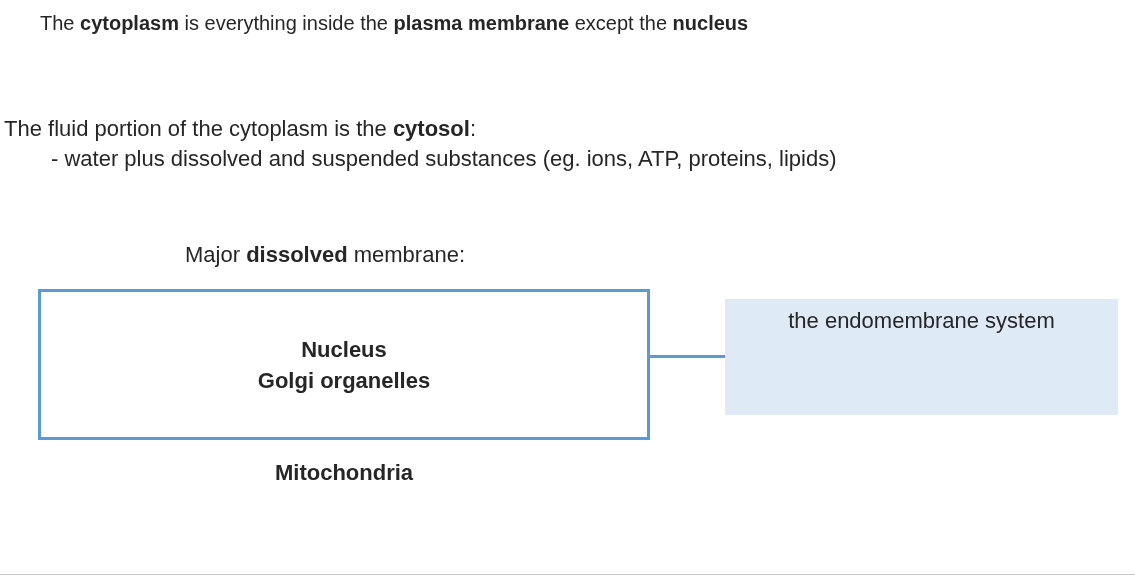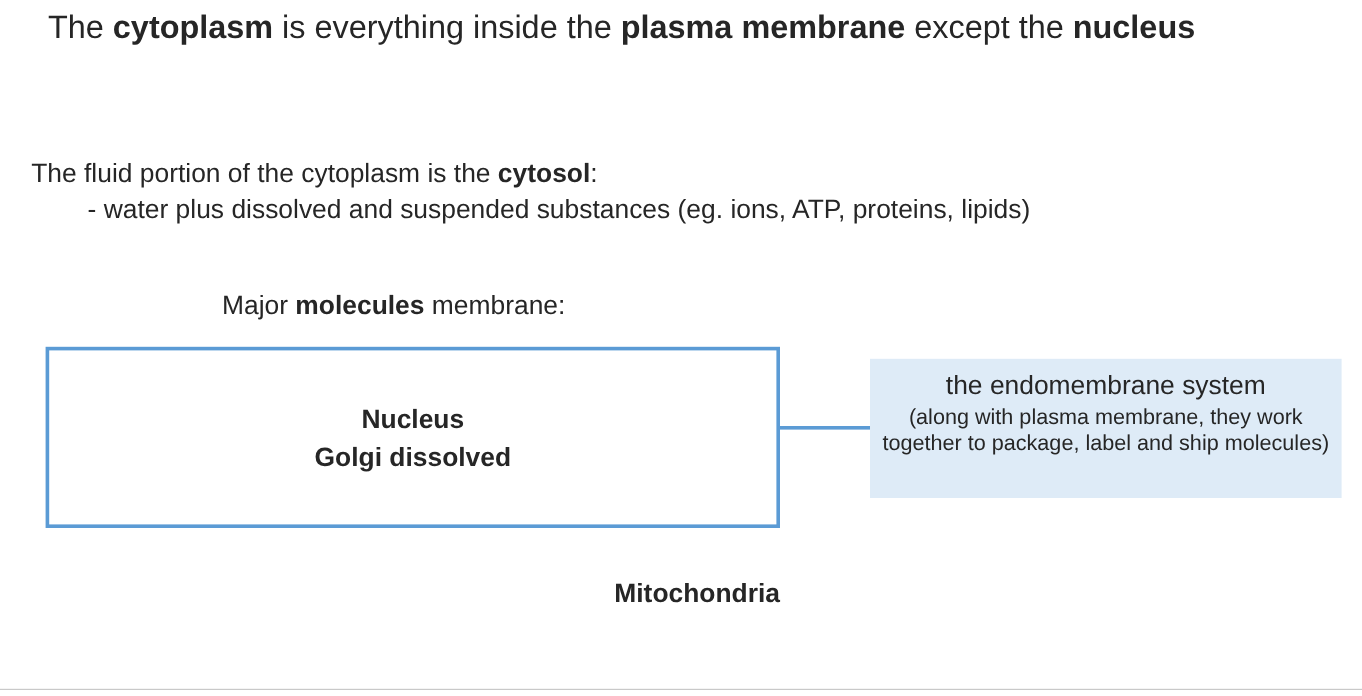--- a/index.html
+++ b/index.html
@@ -8,23 +8,23 @@
     height:580px;
     position:relative;
     background:#ffffff;
     font-family:"Liberation Sans","DejaVu Sans",sans-serif;
     color:var(--text-color,#262626);
     overflow:hidden;
   }
   .abs{position:absolute;}
   b{font-weight:bold;}
 
-  .intro{left:40px;top:9px;font-size:27px;line-height:28px;}
+  .intro{left:40px;top:9px;font-size:20px;line-height:28px;}
 
-  .cytosol{left:26px;top:114px;font-size:22px;line-height:30px;margin-top:16px;}
+  .cytosol{left:4px;top:114px;font-size:22px;line-height:30px;}
   .cytosol .bullet{padding-left:47px;}
 
   .organelles-heading{left:185px;top:241px;font-size:22px;line-height:28px;}
 
   .organelle-box{
     left:38px;top:289px;width:606px;height:145px;
     border:3px solid var(--accent-blue,#5b9bd5);
     display:flex;flex-direction:column;justify-content:center;
     text-align:center;font-weight:bold;font-size:22px;line-height:31px;
     background:#ffffff;
@@ -39,50 +39,49 @@
     left:725px;top:299px;width:393px;min-height:116px;
     box-sizing:border-box;
     background:var(--callout-bg,#deebf7);
     text-align:center;
     padding:7px 10px 10px 10px;
   }
   .callout-title{font-size:22px;line-height:30px;}
   .callout-body{font-size:18px;line-height:22px;}
 
   .other-organelles{
-    left:38px;top:479px;width:612px;text-align:right;
+    left:38px;top:457px;width:612px;text-align:center;
     font-weight:bold;font-size:22px;line-height:31px;
   }
 
   .bottom-rule{
     left:0;top:574px;width:1135px;height:1px;
     background:#c9c9c9;
   }
 </style>
 </head>
 <body>
 
 <div class="abs intro"><span>The </span><b>cytoplasm</b><span> is everything inside the </span><b>plasma membrane</b><span> except the </span><b>nucleus</b></div>
 
 <div class="abs cytosol">
   <div><span>The fluid portion of the cytoplasm is the </span><b>cytosol</b><span>:</span></div>
   <div class="bullet">- water plus dissolved and suspended substances (eg. ions, ATP, proteins, lipids)</div>
 </div>
 
-<div class="abs organelles-heading"><span>Major </span><b>molecules</b><span> membrane:</span></div>
+<div class="abs organelles-heading"><span>Major </span><b>dissolved</b><span> membrane:</span></div>
 
 <div class="abs organelle-box">
   <div>Nucleus</div>
-  <div>Golgi dissolved</div>
+  <div>Golgi organelles</div>
 </div>
 
 <div class="abs connector"></div>
 
 <div class="abs callout">
   <div class="callout-title">the endomembrane system</div>
-  <div class="callout-body">(along with plasma membrane, they work together to package, label and ship molecules)</div>
 </div>
 
 <div class="abs other-organelles">
   <div>Mitochondria</div>
 </div>
 
 <div class="abs bottom-rule"></div>
 
 </body></html>

